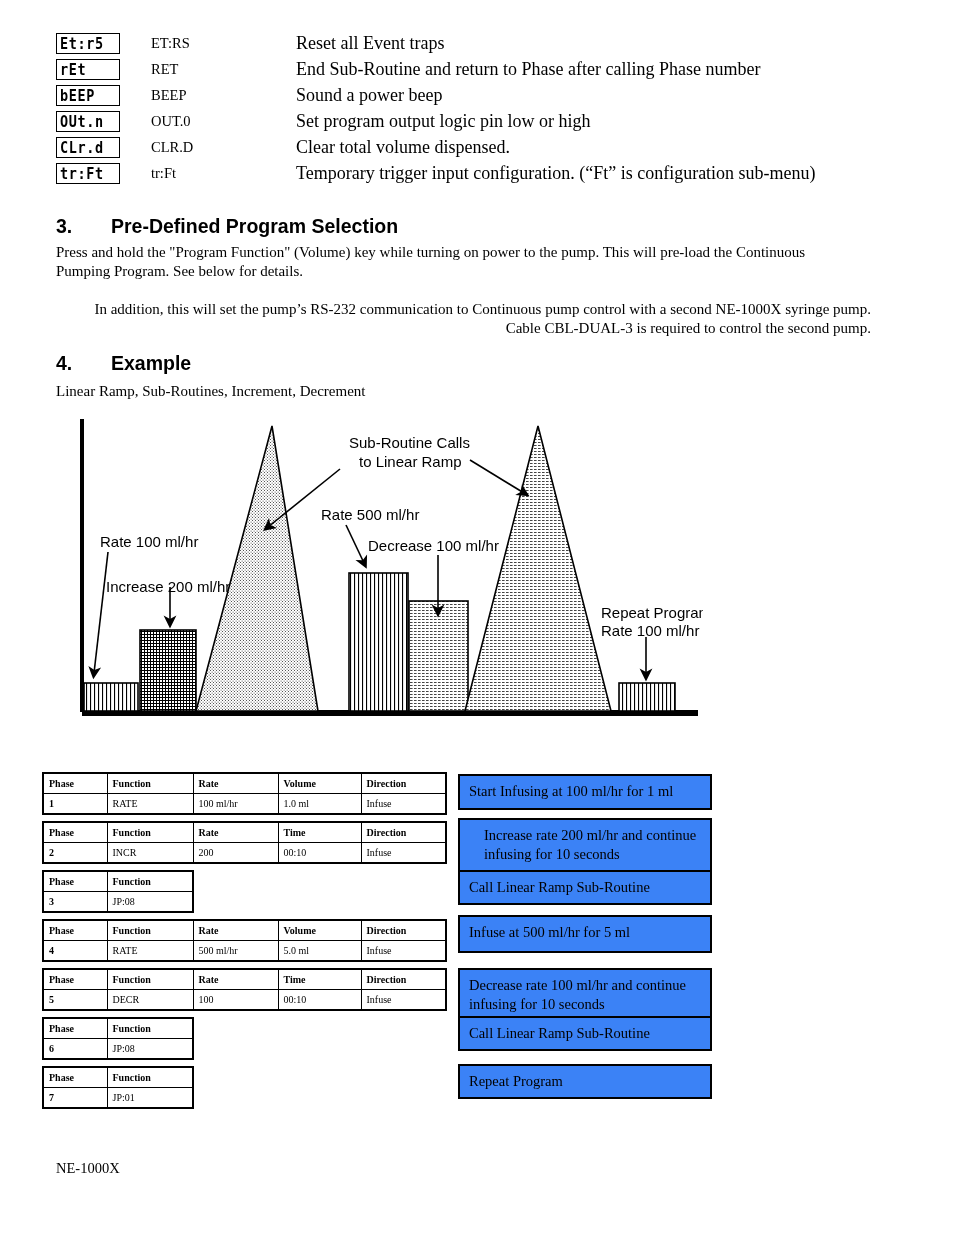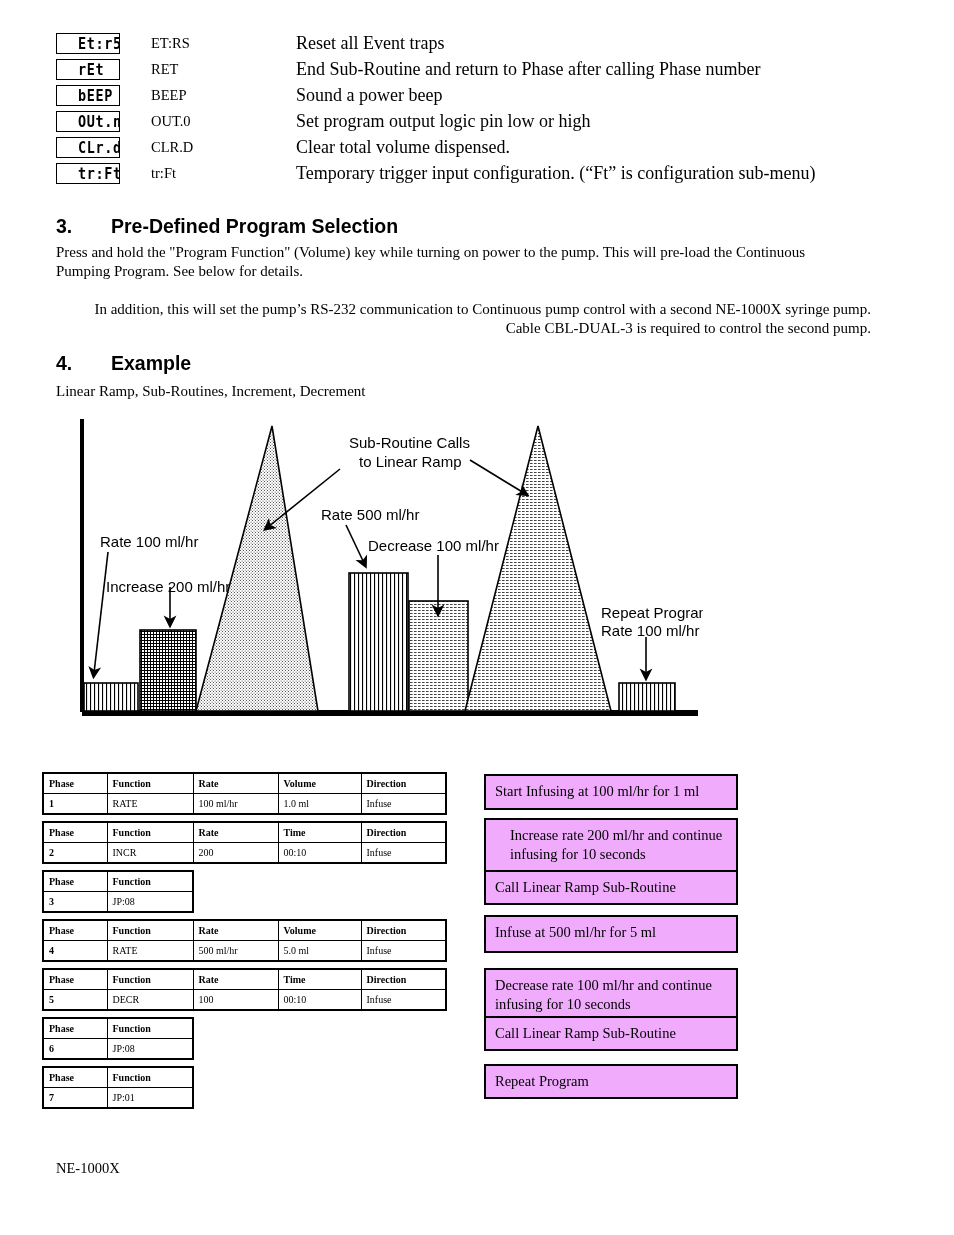--- a/index.html
+++ b/index.html
@@ -10,21 +10,21 @@
   }
   .page{position:relative;width:954px;height:1235px;}
 
   
   #lcd-list{position:absolute;left:56px;top:30px;width:860px;}
   .lcd-row{display:flex;align-items:center;height:26px;margin-bottom:0px;}
   .lcd-cell{width:95px;flex:0 0 95px;display:flex;align-items:center;}
   .lcd-box{
     width:64px;height:21px;border:1.6px solid #000;background:#fff;
     display:flex;align-items:center;justify-content:flex-start;
-    padding-left:21px;box-sizing:border-box;overflow:hidden;
+    padding-left:3px;box-sizing:border-box;overflow:hidden;
   }
   .seg{
     font-family:"DejaVu Sans Mono", monospace;
     font-size:13.5px;line-height:13px;font-weight:700;
     letter-spacing:0.6px;color:#000;white-space:pre;
     transform:scaleY(1.15);transform-origin:center;
   }
   .lcd-code{width:145px;flex:0 0 145px;font-size:14.5px;}
   .lcd-desc{flex:1 1 auto;font-size:18px;}
 
@@ -63,22 +63,22 @@
   table.phase th{font-weight:700;}
   table.phase td.num{font-weight:700;}
   col.c-phase{width:64px;}
   col.c-func{width:86px;}
   col.c-rate{width:85px;}
   col.c-val{width:83px;}
   col.c-dir{width:85px;}
 
   
   .desc-box{
-    position:absolute;left:484px;
-    border:2.2px solid #000;background:#f0abfc;
+    position:absolute;left:458px;
+    border:2.2px solid #000;background:#3b82f6;
     box-sizing:border-box;
     font-size:14.5px;line-height:19px;
     padding:6px 0 6px 9px;
     width:254px;
   }
 
   
   #footer{
     position:absolute;left:56px;top:1160px;width:842px;
     display:flex;align-items:baseline;font-size:14.5px;flex-direction:column;

